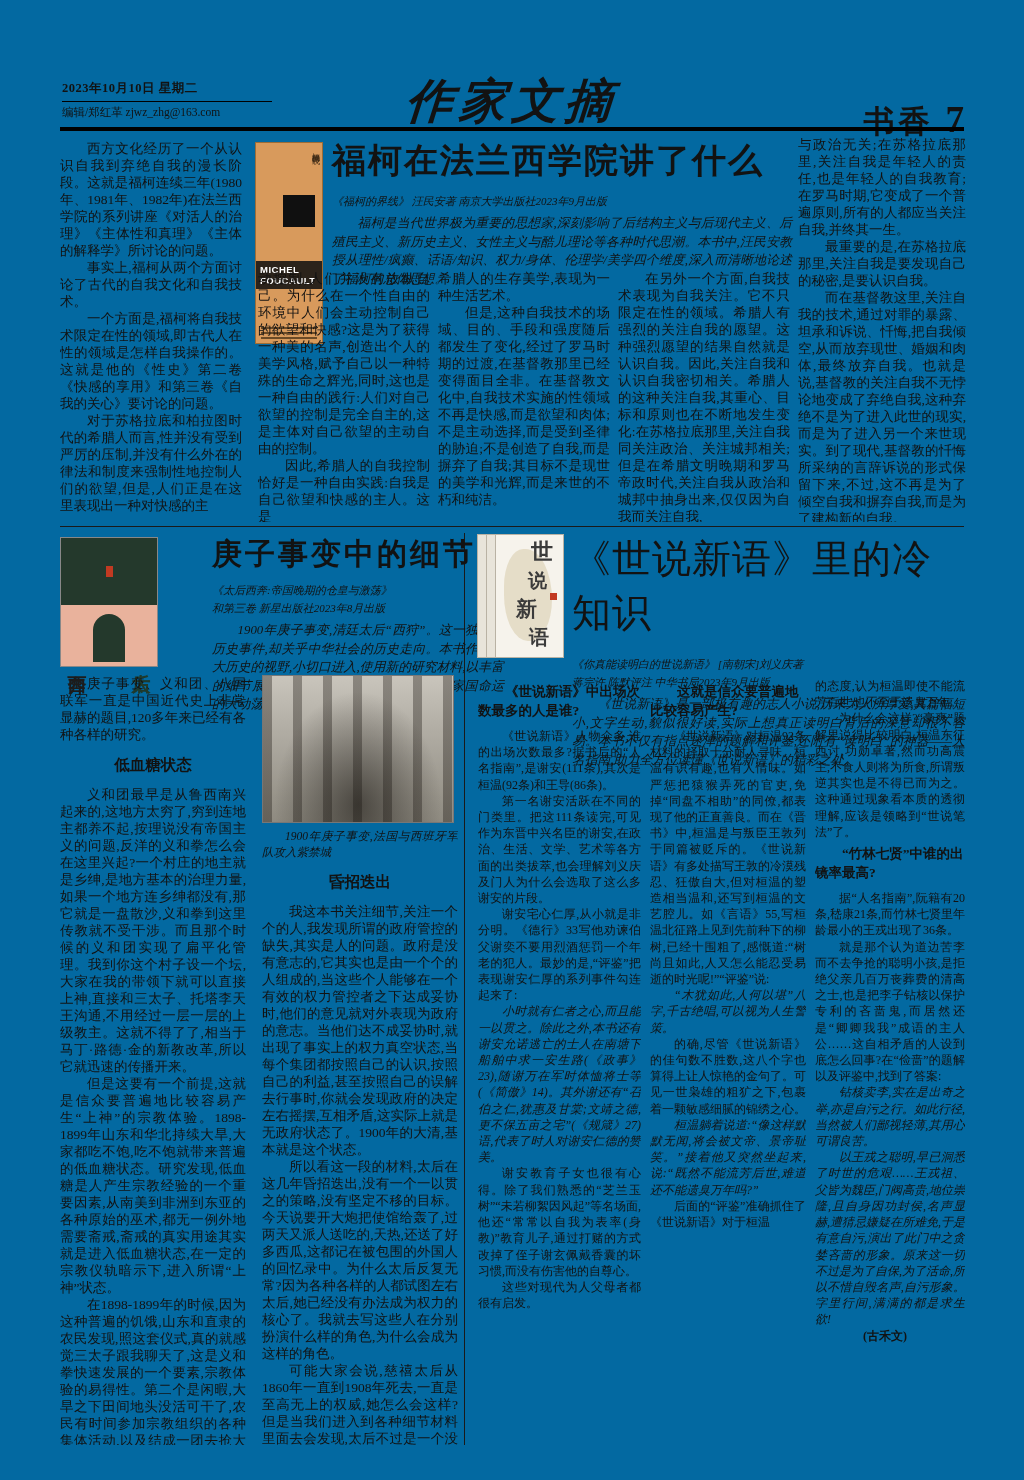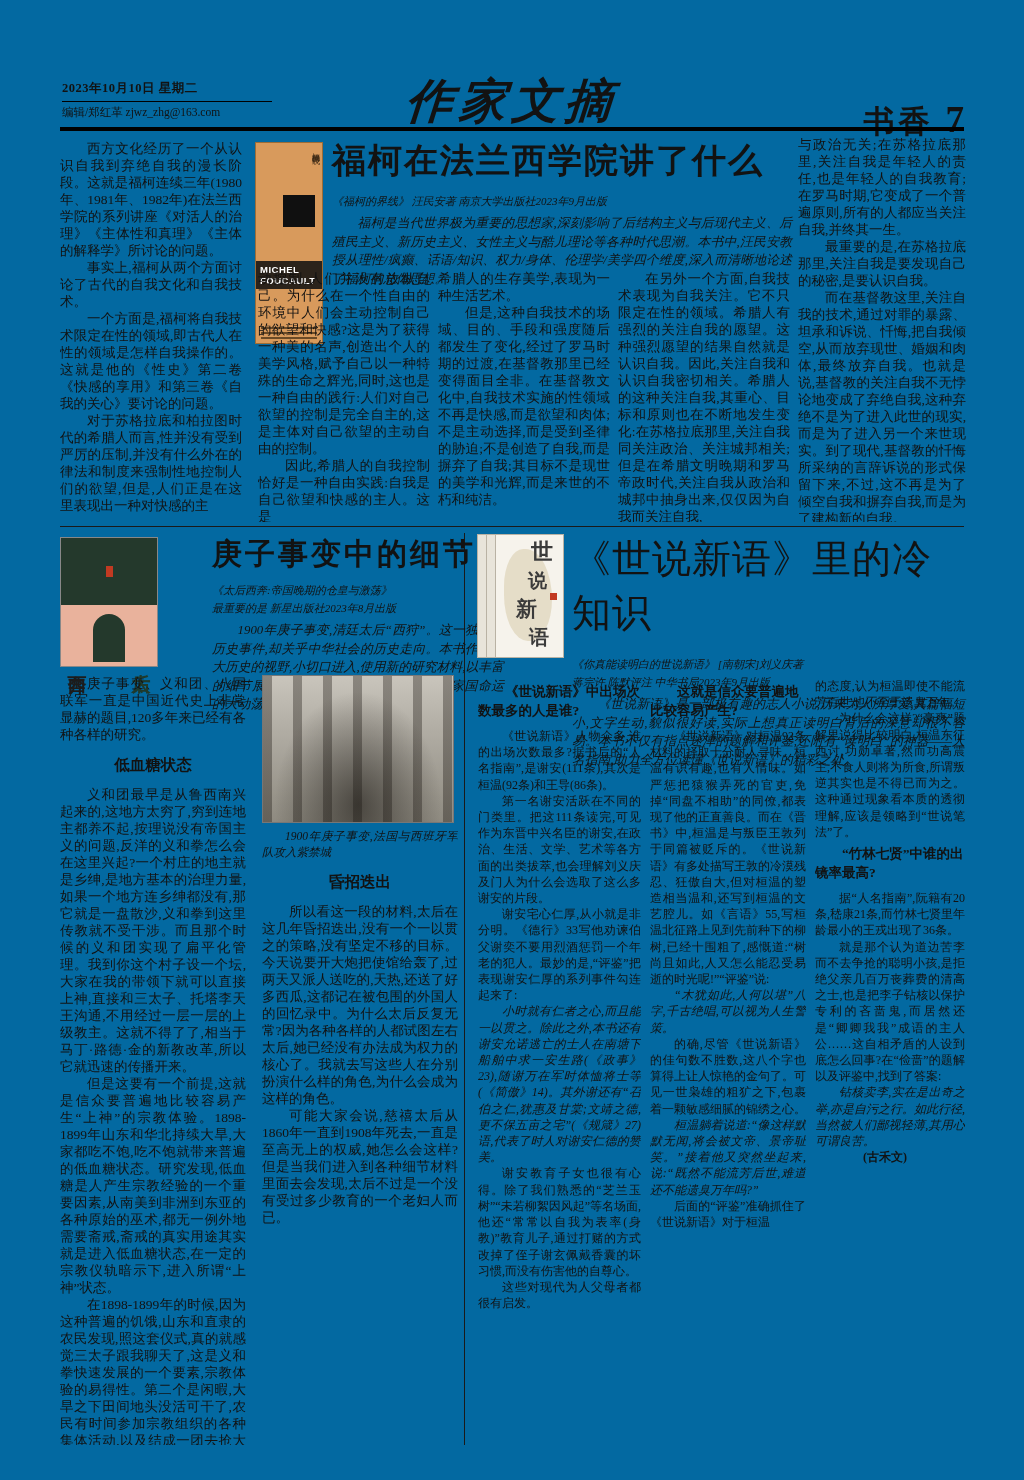--- a/index.html
+++ b/index.html
@@ -140,35 +140,36 @@
   <div class="a2-cover">
     <span class="a2c-top"></span>
     <span class="a2c-lantern"></span>
     <span class="a2c-arch"></span>
     <span class="a2c-left">西奔</span>
     <span class="a2c-right">太后</span>
   </div>
   <div class="a2-head">
     <h1 class="a2-title">庚子事变中的细节</h1>
     <div class="byline">《太后西奔:帝国晚期的仓皇与激荡》</div>
-    <div class="byline">最重要的是 新星出版社2023年8月出版</div>
+    <div class="byline">和第三卷 新星出版社2023年8月出版</div>
     <div class="intro">1900年庚子事变,清廷太后“西狩”。这一独立的历史事件,却关乎中华社会的历史走向。本书作者以大历史的视野,小切口进入,使用新的研究材料,以丰富的细节展现这场起于一家一姓私怨、终于家国命运的大动荡。</div>
   </div>
   <div class="col" style="left:60px;top:675px;width:186px;height:770px;">
       <p class="para">庚子事变、义和团、八国联军一直是中国近代史上非常显赫的题目,120多年来已经有各种各样的研究。</p>
       <h3 class="centerhead">低血糖状态</h3>
       <p class="para">义和团最早是从鲁西南兴起来的,这地方太穷了,穷到连地主都养不起,按理说没有帝国主义的问题,反洋的义和拳怎么会在这里兴起?一个村庄的地主就是乡绅,是地方基本的治理力量,如果一个地方连乡绅都没有,那它就是一盘散沙,义和拳到这里传教就不受干涉。而且那个时候的义和团实现了扁平化管理。我到你这个村子设一个坛,大家在我的带领下就可以直接上神,直接和三太子、托塔李天王沟通,不用经过一层一层的上级教主。这就不得了了,相当于马丁·路德·金的新教改革,所以它就迅速的传播开来。</p>
       <p class="para">但是这要有一个前提,这就是信众要普遍地比较容易产生“上神”的宗教体验。1898-1899年山东和华北持续大旱,大家都吃不饱,吃不饱就带来普遍的低血糖状态。研究发现,低血糖是人产生宗教经验的一个重要因素,从南美到非洲到东亚的各种原始的巫术,都无一例外地需要斋戒,斋戒的真实用途其实就是进入低血糖状态,在一定的宗教仪轨暗示下,进入所谓“上神”状态。</p>
       <p class="para">在1898-1899年的时候,因为这种普遍的饥饿,山东和直隶的农民发现,照这套仪式,真的就感觉三太子跟我聊天了,这是义和拳快速发展的一个要素,宗教体验的易得性。第二个是闲暇,大旱之下田间地头没活可干了,农民有时间参加宗教组织的各种集体活动,以及结成一团去抢大户。那个时候的大户主要就指教民。</p>
     </div>
   <div class="col" style="left:262px;top:673px;width:196px;height:772px;">
     <div class="gz-photo"></div>
     <p class="photo-caption">1900年庚子事变,法国与西班牙军队攻入紫禁城</p>
     <div>
         <h3 class="centerhead">昏招迭出</h3>
+        <p class="para">我这本书关注细节,关注一个个的人,我发现所谓的政府管控的缺失,其实是人的问题。政府是没有意志的,它其实也是由一个个的人组成的,当这些个人能够在一个有效的权力管控者之下达成妥协时,他们的意见就对外表现为政府的意志。当他们达不成妥协时,就出现了事实上的权力真空状态,当每个集团都按照自己的认识,按照自己的利益,甚至按照自己的误解去行事时,你就会发现政府的决定左右摇摆,互相矛盾,这实际上就是无政府状态了。1900年的大清,基本就是这个状态。</p>
         <p class="para">所以看这一段的材料,太后在这几年昏招迭出,没有一个一以贯之的策略,没有坚定不移的目标。今天说要开大炮把使馆给轰了,过两天又派人送吃的,天热,还送了好多西瓜,这都记在被包围的外国人的回忆录中。为什么太后反复无常?因为各种各样的人都试图左右太后,她已经没有办法成为权力的核心了。我就去写这些人在分别扮演什么样的角色,为什么会成为这样的角色。</p>
         <p class="para">可能大家会说,慈禧太后从1860年一直到1908年死去,一直是至高无上的权威,她怎么会这样?但是当我们进入到各种细节材料里面去会发现,太后不过是一个没有受过多少教育的一个老妇人而已。</p>
       </div>
   </div>
 
   <div class="a3-cover">
     <span class="a3c-spine s1"></span>
     <span class="a3c-spine s2"></span>
     <span class="a3c-wash"></span>
     <span class="a3c-ch c1">世</span>
@@ -200,16 +201,17 @@
       <p class="para quote">桓温躺着说道:“像这样默默无闻,将会被文帝、景帝耻笑。”接着他又突然坐起来,说:“既然不能流芳后世,难道还不能遗臭万年吗?”</p>
       <p class="para">后面的“评鉴”准确抓住了《世说新语》对于桓温</p>
     </div>
   <div class="col narrow" style="left:815px;top:678px;width:150px;height:767px;">
       <p class="para cont">的态度,认为桓温即使不能流芳百世,也不至于遗臭万年。</p>
       <p class="para">为什么会这样?“豪爽”题解里说得比较明白,桓温东征西讨,功勋卓著,然而功高震主,不食人则将为所食,所谓叛逆其实也是不得已而为之。这种通过现象看本质的透彻理解,应该是领略到“世说笔法”了。</p>
       <h3 class="colhead">“竹林七贤”中谁的出镜率最高?</h3>
       <p class="para">据“人名指南”,阮籍有20条,嵇康21条,而竹林七贤里年龄最小的王戎出现了36条。</p>
       <p class="para">就是那个认为道边苦李而不去争抢的聪明小孩,是拒绝父亲几百万丧葬费的清高之士,也是把李子钻核以保护专利的吝啬鬼,而居然还是“卿卿我我”成语的主人公……这自相矛盾的人设到底怎么回事?在“俭啬”的题解以及评鉴中,找到了答案:</p>
       <p class="para quote">钻核卖李,实在是出奇之举,亦是自污之行。如此行径,当然被人们鄙视轻薄,其用心可谓良苦。</p>
+      <p class="para quote">以王戎之聪明,早已洞悉了时世的危艰……王戎祖、父皆为魏臣,门阀高贵,地位崇隆,且自身因功封侯,名声显赫,遭猜忌嫌疑在所难免,于是有意自污,演出了此门中之贪婪吝啬的形象。原来这一切不过是为了自保,为了活命,所以不惜自毁名声,自污形象。字里行间,满满的都是求生欲!</p>
       <p class="para sig">(古禾文)</p>
     </div>
 
 </div>
 
 </body></html>

